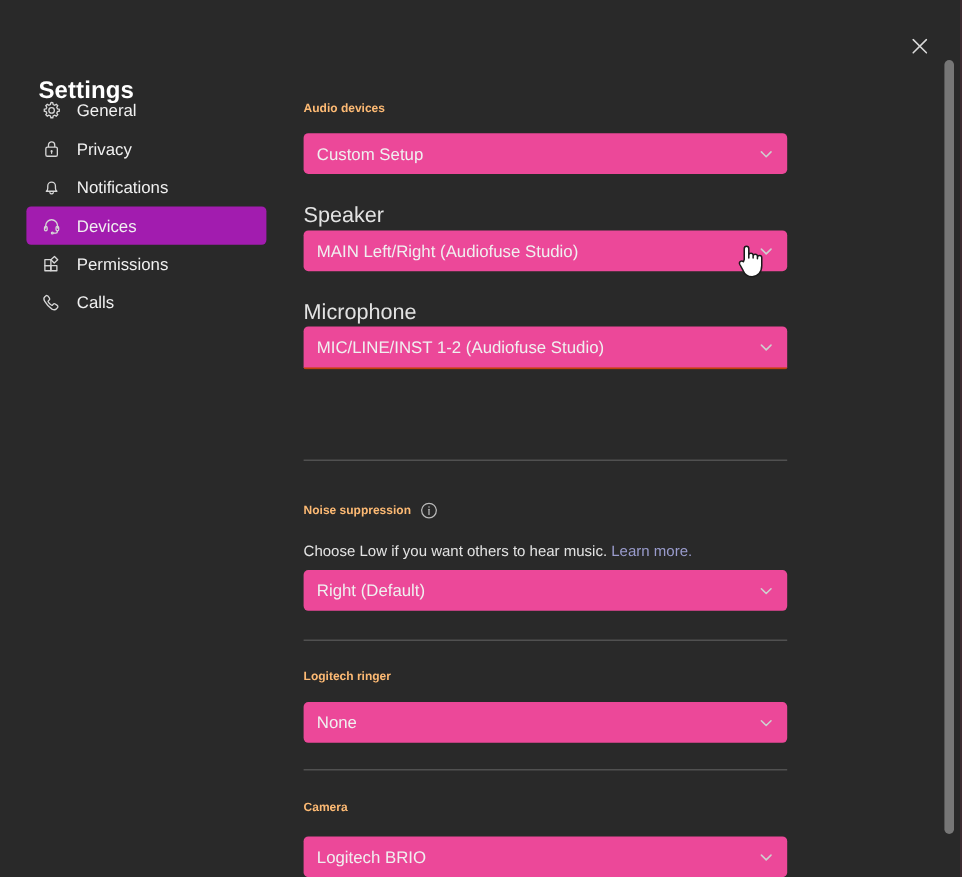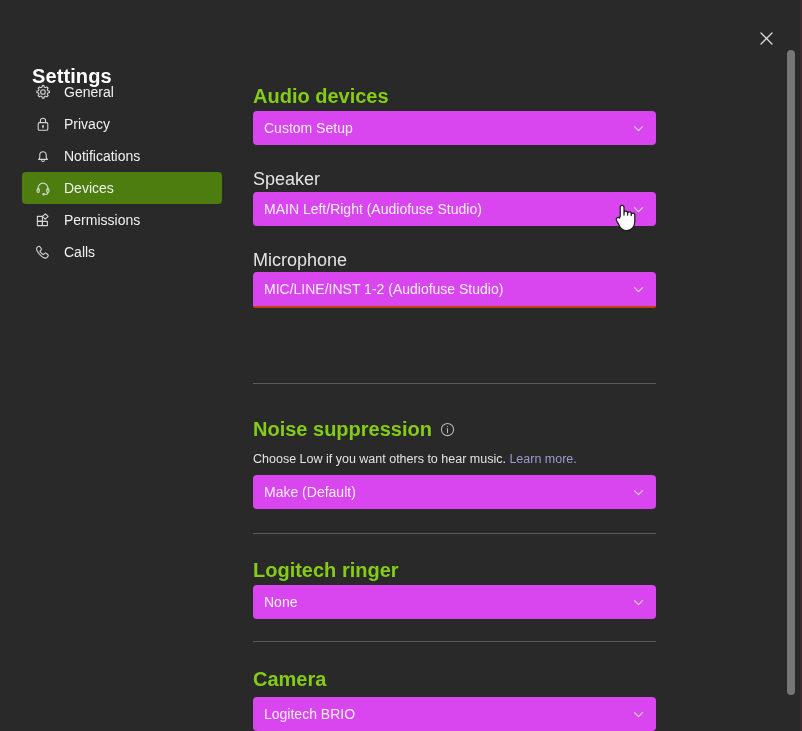--- a/index.html
+++ b/index.html
@@ -59,21 +59,21 @@
     display: flex;
     align-items: center;
     gap: 13px;
     height: 32px;
     padding: 0 12px;
     border-radius: 4px;
     cursor: pointer;
     margin-bottom: 0px;
   }
   .nav-item + .nav-item { margin-top: 0px; }
-  .nav-item.selected { background: #4d7c0f; }
+  .nav-item.selected { background: #a21caf; }
   .nav-icon {
     width: 17px;
     height: 17px;
     flex: 0 0 17px;
     display: flex;
     align-items: center;
     justify-content: center;
     color: #d6d6d6;
   }
   .nav-icon svg { display: block; }
@@ -88,38 +88,38 @@
   
   #main-panel {
     position: absolute;
     left: 253px;
     top: 0;
     width: 420px;
     height: 731px;
   }
 
   .section-heading {
-    font-size: 20px;
+    font-size: 10px;
     font-weight: bold;
-    color: #84cc16;
+    color: #fdba74;
     display: flex;
     align-items: center;
     gap: 8px;
   }
 
   .field-label {
     font-size: 18px;
     color: #e3e3e3;
   }
 
   .dropdown {
     position: relative;
     width: 403px;
     height: 34px;
-    background: #d946ef;
+    background: #ec4899;
     border: none;
     border-radius: 4px;
     display: flex;
     align-items: center;
     padding: 0 34px 0 11px;
     cursor: pointer;
   }
   .dropdown-value {
     font-size: 14px;
     color: #f0f0f0;
@@ -354,21 +354,21 @@
         </svg>
       </span>
     </div>
 
     <div class="abs helper-text" style="top:452px;">
       <span>Choose Low if you want others to hear music.</span>
       <a class="helper-link">Learn more.</a>
     </div>
 
     <div class="abs dropdown" style="top:475px;">
-      <span class="dropdown-value">Make (Default)</span>
+      <span class="dropdown-value">Right (Default)</span>
       <span class="chevron">
         <svg width="13" height="13" viewBox="0 0 13 13" fill="none" stroke="currentColor" stroke-width="1.3" stroke-linecap="round" stroke-linejoin="round">
             <path d="M2.5 4.6 L6.5 8.6 L10.5 4.6"></path>
           </svg>
       </span>
     </div>
 
     <div class="abs divider" style="top:533px;"></div>
 
     <div class="abs section-heading" style="top:559px;">Logitech ringer</div>

